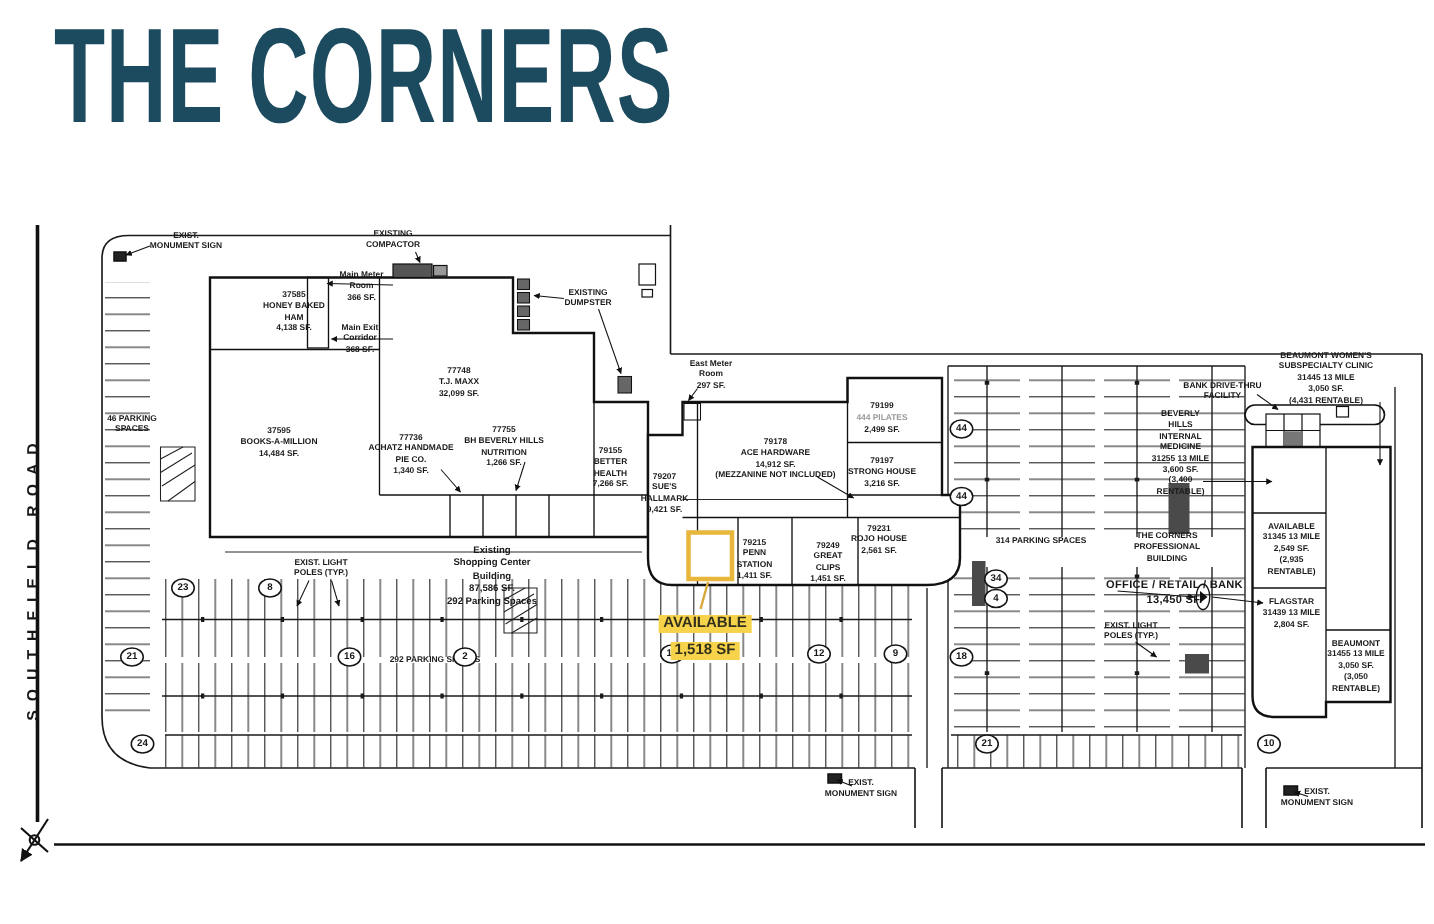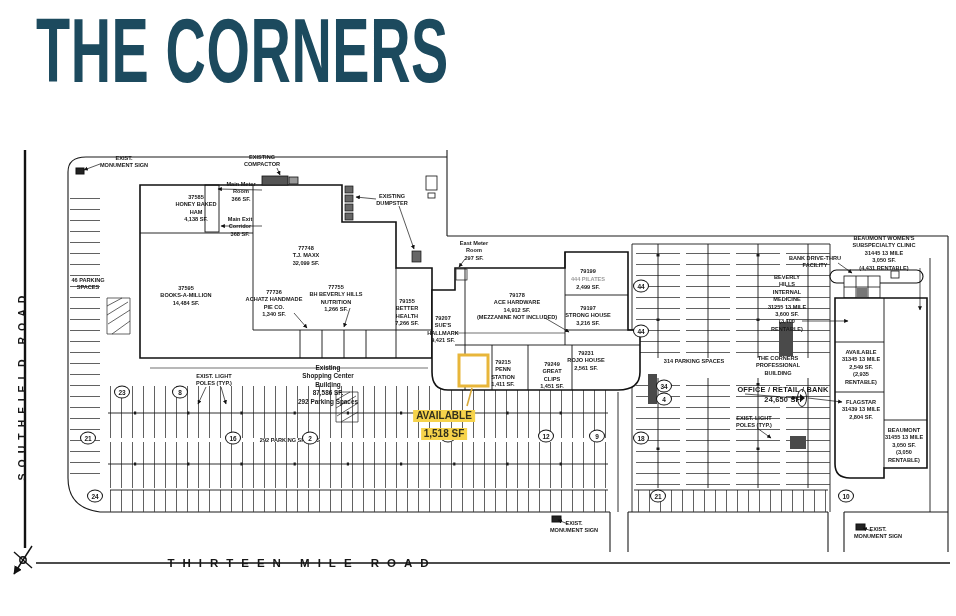--- a/index.html
+++ b/index.html
@@ -206,21 +206,20 @@
       <path d="M745 394 L796 398" marker-end="url(#ah)"></path>
       <path d="M808 398 L842 402" marker-end="url(#ah)"></path>
       <path d="M568 524 L558 520" marker-end="url(#ah)"></path>
       <path d="M872 531 L863 528" marker-end="url(#ah)"></path>
     </g>
   </svg>
 
   <div class="ttl">THE CORNERS</div>
 
   <div class="roadv">SOUTHFIELD ROAD</div>
-  <div class="roadh">THIRTEEN MILE ROAD</div>
 
   <div class="lbl" style="left:124px;top:162px;">EXIST.
 MONUMENT SIGN</div>
   <div class="lbl" style="left:88px;top:284px;">46 PARKING
 SPACES</div>
   <div class="lbl" style="left:196px;top:209px;">37585
 HONEY BAKED
 HAM
 4,138 SF.</div>
   <div class="lbl" style="left:241px;top:192px;">Main Meter
@@ -285,21 +284,21 @@
 87,586 SF.
 292 Parking Spaces</div>
   <div class="lbl" style="left:214px;top:380px;">EXIST. LIGHT
 POLES (TYP.)</div>
   <div class="lbl" style="left:290px;top:441px;">292 PARKING SPACES</div>
   <div class="lbl" style="left:694px;top:362px;">314 PARKING SPACES</div>
   <div class="lbl" style="left:778px;top:366px;">THE CORNERS
 PROFESSIONAL
 BUILDING</div>
   <div class="lbl orb" style="left:783px;top:395px;">OFFICE / RETAIL / BANK
-24,650 SF.</div>
+13,450 SF.</div>
   <div class="lbl" style="left:815px;top:262px;">BANK DRIVE-THRU
 FACILITY</div>
   <div class="lbl" style="left:884px;top:253px;">BEAUMONT WOMEN'S
 SUBSPECIALTY CLINIC
 31445 13 MILE
 3,050 SF.
 (4,431 RENTABLE)</div>
   <div class="lbl" style="left:787px;top:303px;">BEVERLY
 HILLS
 INTERNAL
@@ -321,21 +320,21 @@
 3,050 SF.
 (3,050
 RENTABLE)</div>
   <div class="lbl" style="left:754px;top:422px;">EXIST. LIGHT
 POLES (TYP.)</div>
   <div class="lbl" style="left:574px;top:527px;">EXIST.
 MONUMENT SIGN</div>
   <div class="lbl" style="left:878px;top:533px;">EXIST.
 MONUMENT SIGN</div>
 
-  <div class="callout" style="left:444px;top:423px;text-decoration:underline;">
+  <div class="callout" style="left:470px;top:423px;text-decoration:underline;">
     <div>AVAILABLE</div><br>
     <div>1,518 SF</div>
   </div>
 
   <span class="bub" style="left:122px;top:392px;">23</span>
   <span class="bub" style="left:180px;top:392px;">8</span>
   <span class="bub" style="left:88px;top:438px;">21</span>
   <span class="bub" style="left:233px;top:438px;">16</span>
   <span class="bub" style="left:310px;top:438px;">2</span>
   <span class="bub" style="left:448px;top:436px;">13</span>

